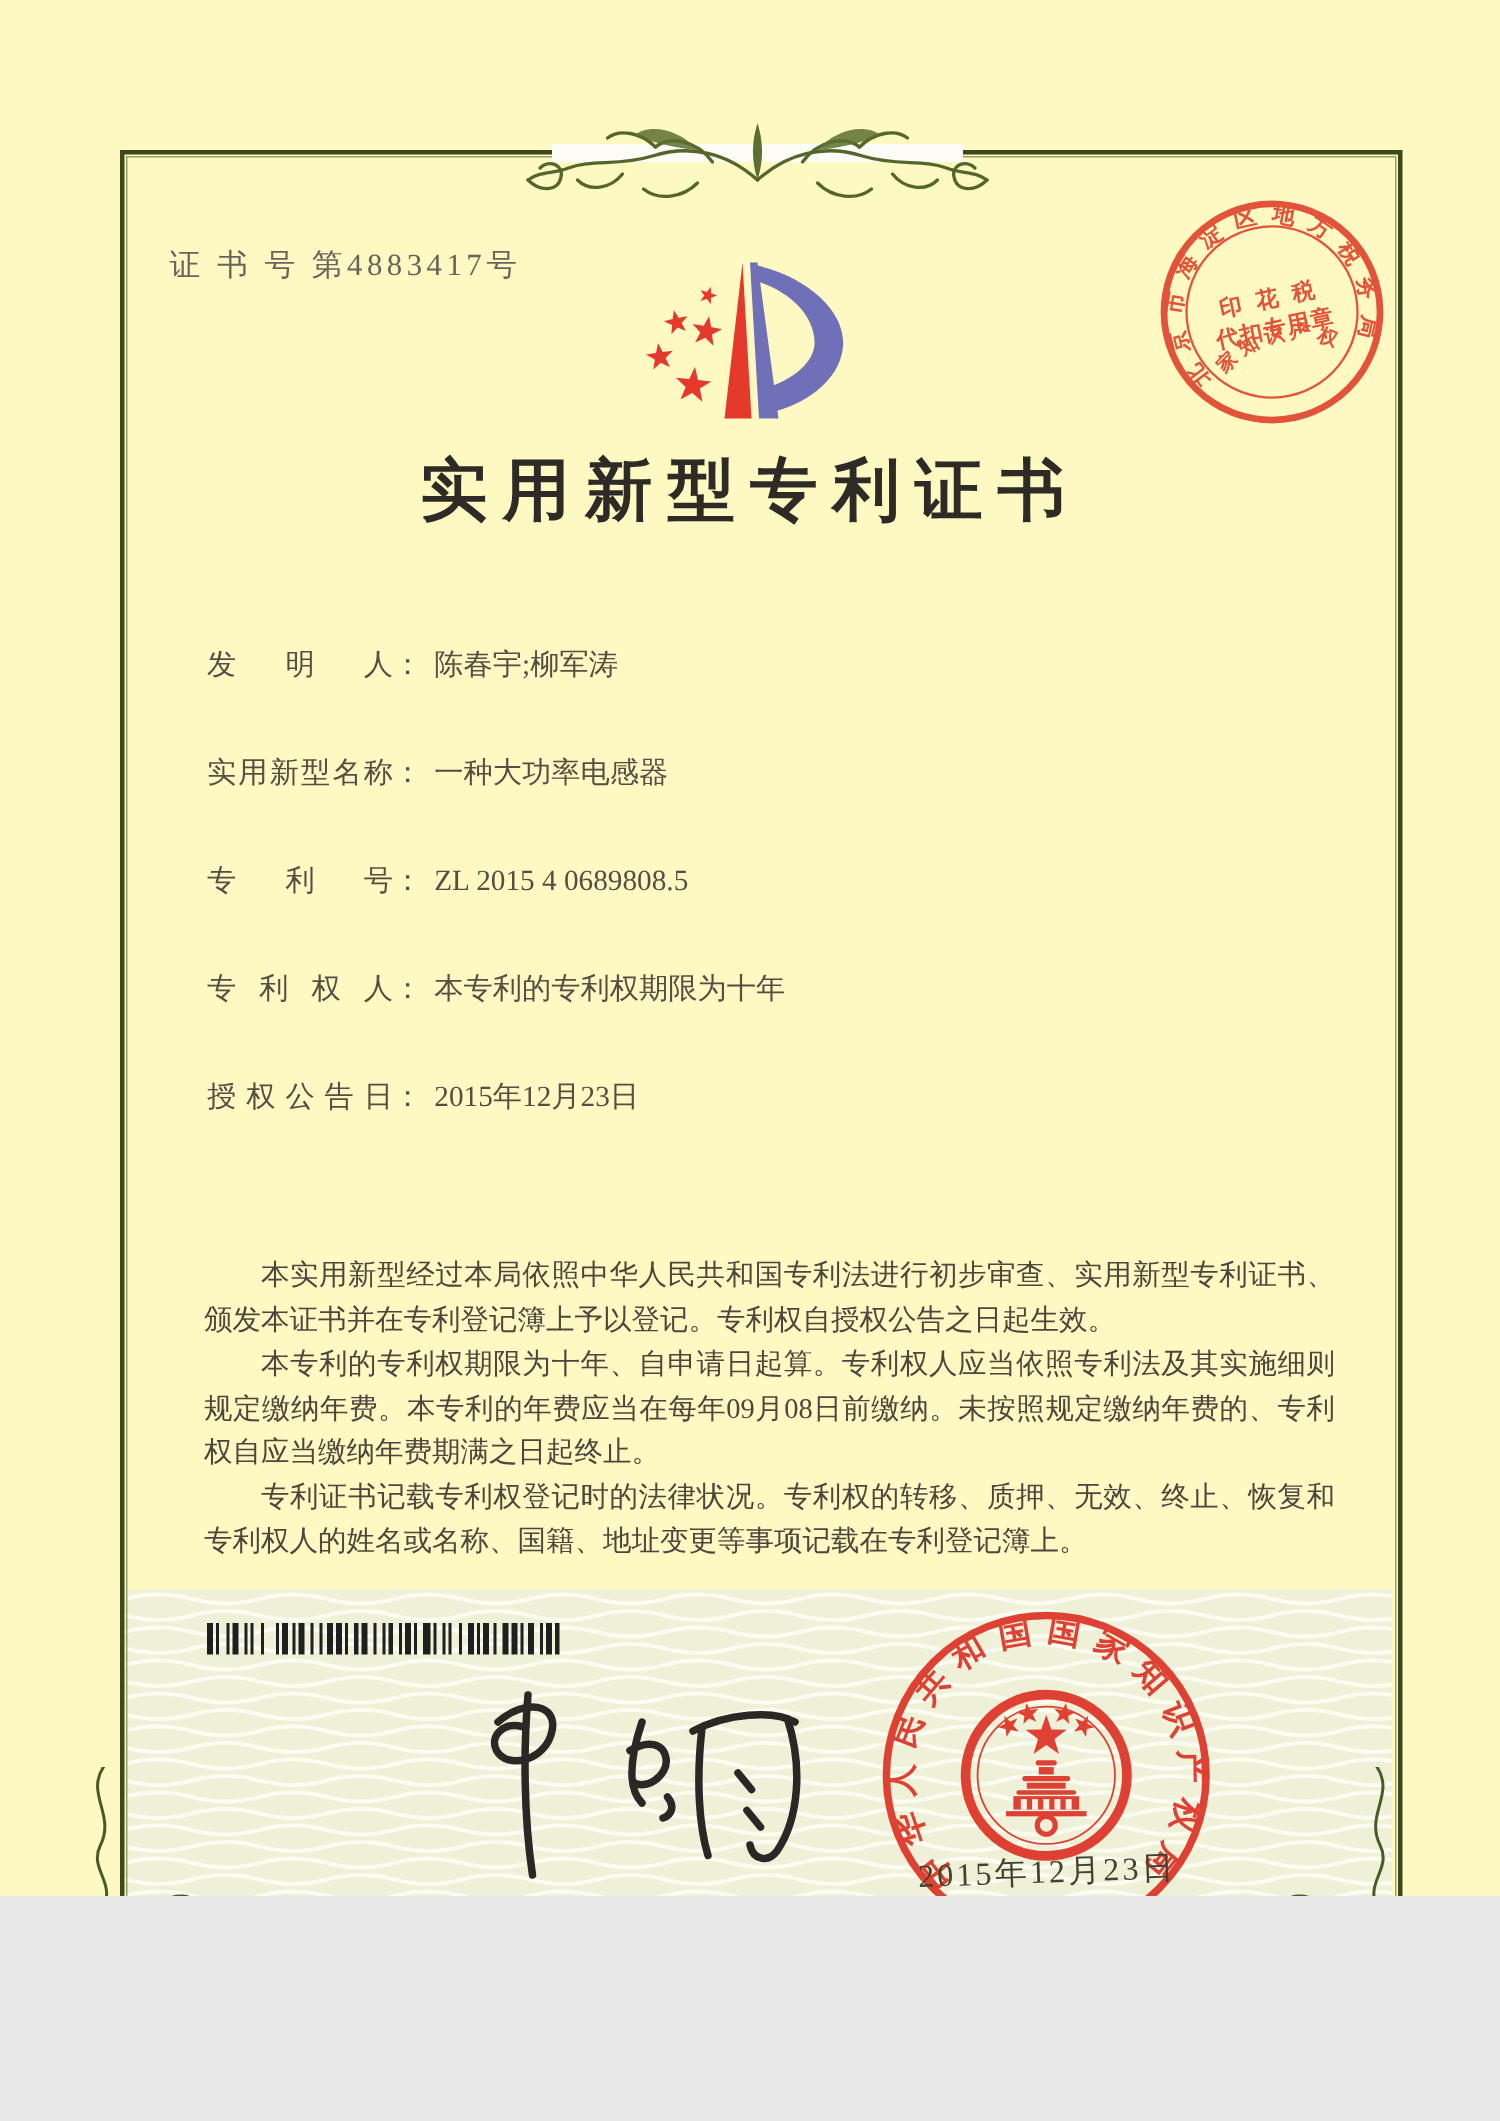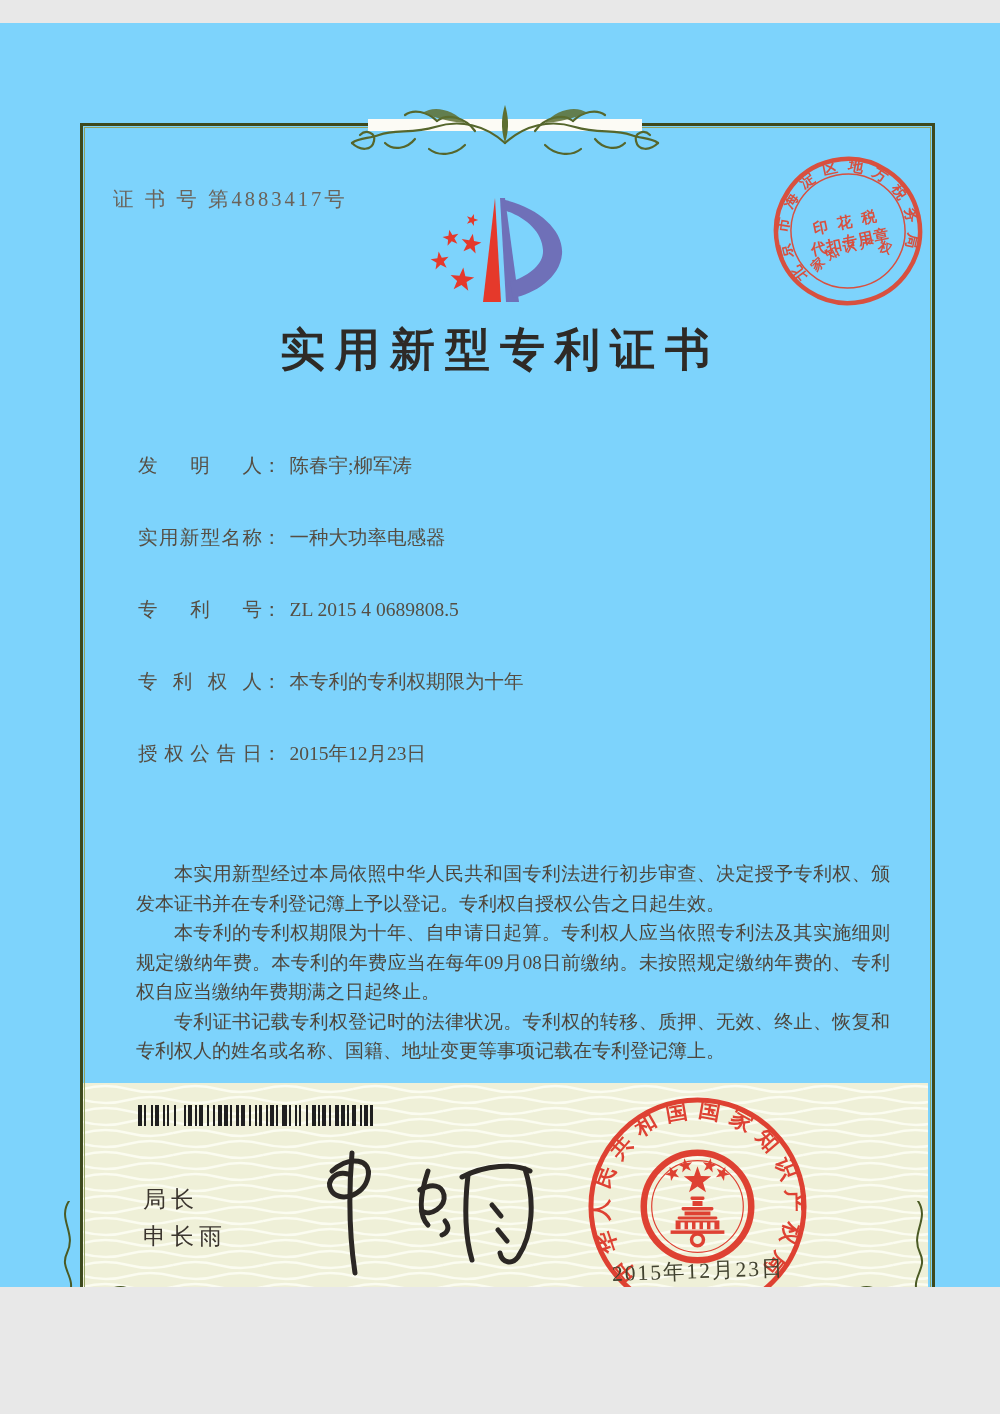--- a/index.html
+++ b/index.html
@@ -1,17 +1,17 @@
 <!DOCTYPE html>
 <html><head>
 <meta charset="utf-8">
 <style>
   html,body{margin:0;padding:0;background:#e8e8e8;}
-  .page{position:relative;width:1000px;height:1264px;background:#7dd3fc;overflow:hidden;
-        font-family:"Liberation Serif","DejaVu Serif",serif;color:#4e463c;margin-top:23px;}
+  .page{position:relative;width:1000px;height:1264px;background:#fef9c3;overflow:hidden;
+        font-family:"Liberation Serif","DejaVu Serif",serif;color:#4e463c;}
   .frame{position:absolute;left:80px;top:100px;width:849px;height:1246px;border:3px solid #3d491d;}
   .frame-inner{position:absolute;inset:1px;border:1px solid #93a261;}
   .abs{position:absolute;}
   .certno{left:113px;top:162px;font-size:20.5px;letter-spacing:3px;color:#6a635a;}
   .title{left:0;top:297px;width:1000px;text-align:center;font-size:45px;font-weight:700;
          letter-spacing:10px;color:#2e2a26;}
   .fields{left:138px;top:429px;width:760px;}
   .frow{height:22px;margin-bottom:50px;font-size:19.5px;color:#564e43;white-space:nowrap;}
   .flabel{display:inline-block;width:124px;text-align:justify;text-align-last:justify;vertical-align:top;}
   .fcolon{margin-right:8px;}
@@ -160,21 +160,21 @@
     </div>
     <div class="frow">
       <span class="flabel">专利权人</span><span class="fcolon">：</span><span>本专利的专利权期限为十年</span>
     </div>
     <div class="frow">
       <span class="flabel">授权公告日</span><span class="fcolon">：</span><span>2015年12月23日</span>
     </div>
   </div>
 
   <div class="abs paras">
-    <p>本实用新型经过本局依照中华人民共和国专利法进行初步审查、决定授予专利权、颁发本证书并在专利登记簿上予以登记。专利权自授权公告之日起生效。</p>
+    <p>本实用新型经过本局依照中华人民共和国专利法进行初步审查、实用新型专利证书、颁发本证书并在专利登记簿上予以登记。专利权自授权公告之日起生效。</p>
     <p>本专利的专利权期限为十年、自申请日起算。专利权人应当依照专利法及其实施细则规定缴纳年费。本专利的年费应当在每年09月08日前缴纳。未按照规定缴纳年费的、专利权自应当缴纳年费期满之日起终止。</p>
     <p>专利证书记载专利权登记时的法律状况。专利权的转移、质押、无效、终止、恢复和专利权人的姓名或名称、国籍、地址变更等事项记载在专利登记簿上。</p>
   </div>
 
   <div id="barcode" class="abs">
       <span style="width:4.2px"></span>
       <i style="width:2.1px"></i>
       <span style="width:2.1px"></span>
       <i style="width:4.2px"></i>
       <span style="width:2.1px"></span>
@@ -248,24 +248,20 @@
       <span style="width:4.2px"></span>
       <i style="width:4.2px"></i>
       <span style="width:2.1px"></span>
       <i style="width:2.1px"></i>
       <span style="width:4.2px"></span>
       <i style="width:2.1px"></i>
       <span style="width:2.1px"></span>
       <i style="width:4.2px"></i>
     </div>
 
-  <div class="abs signer">
-    <div>局长</div>
-    <div>申长雨</div>
-  </div>
 
   <svg class="abs z5" width="270" height="150" viewBox="0 0 270 150" style="left:280px;top:1110px">
     <g stroke="#2b2724" stroke-width="5" fill="none" stroke-linecap="round" stroke-linejoin="round">
       <path d="M72,20 C69,55 69,100 75,140"></path>
       <path d="M52,38 C70,22 92,26 88,44 C84,64 58,70 51,57 C46,47 56,38 68,41"></path>
       <path d="M148,38 C140,62 138,82 148,92"></path>
       <path d="M140,57 C152,50 162,52 164,62 C166,74 150,84 142,78"></path>
       <path d="M165,88 C170,94 168,100 162,102"></path>
       <path d="M182,44 C205,32 235,30 250,38"></path>
       <path d="M188,42 C184,77 186,107 192,127"></path>

